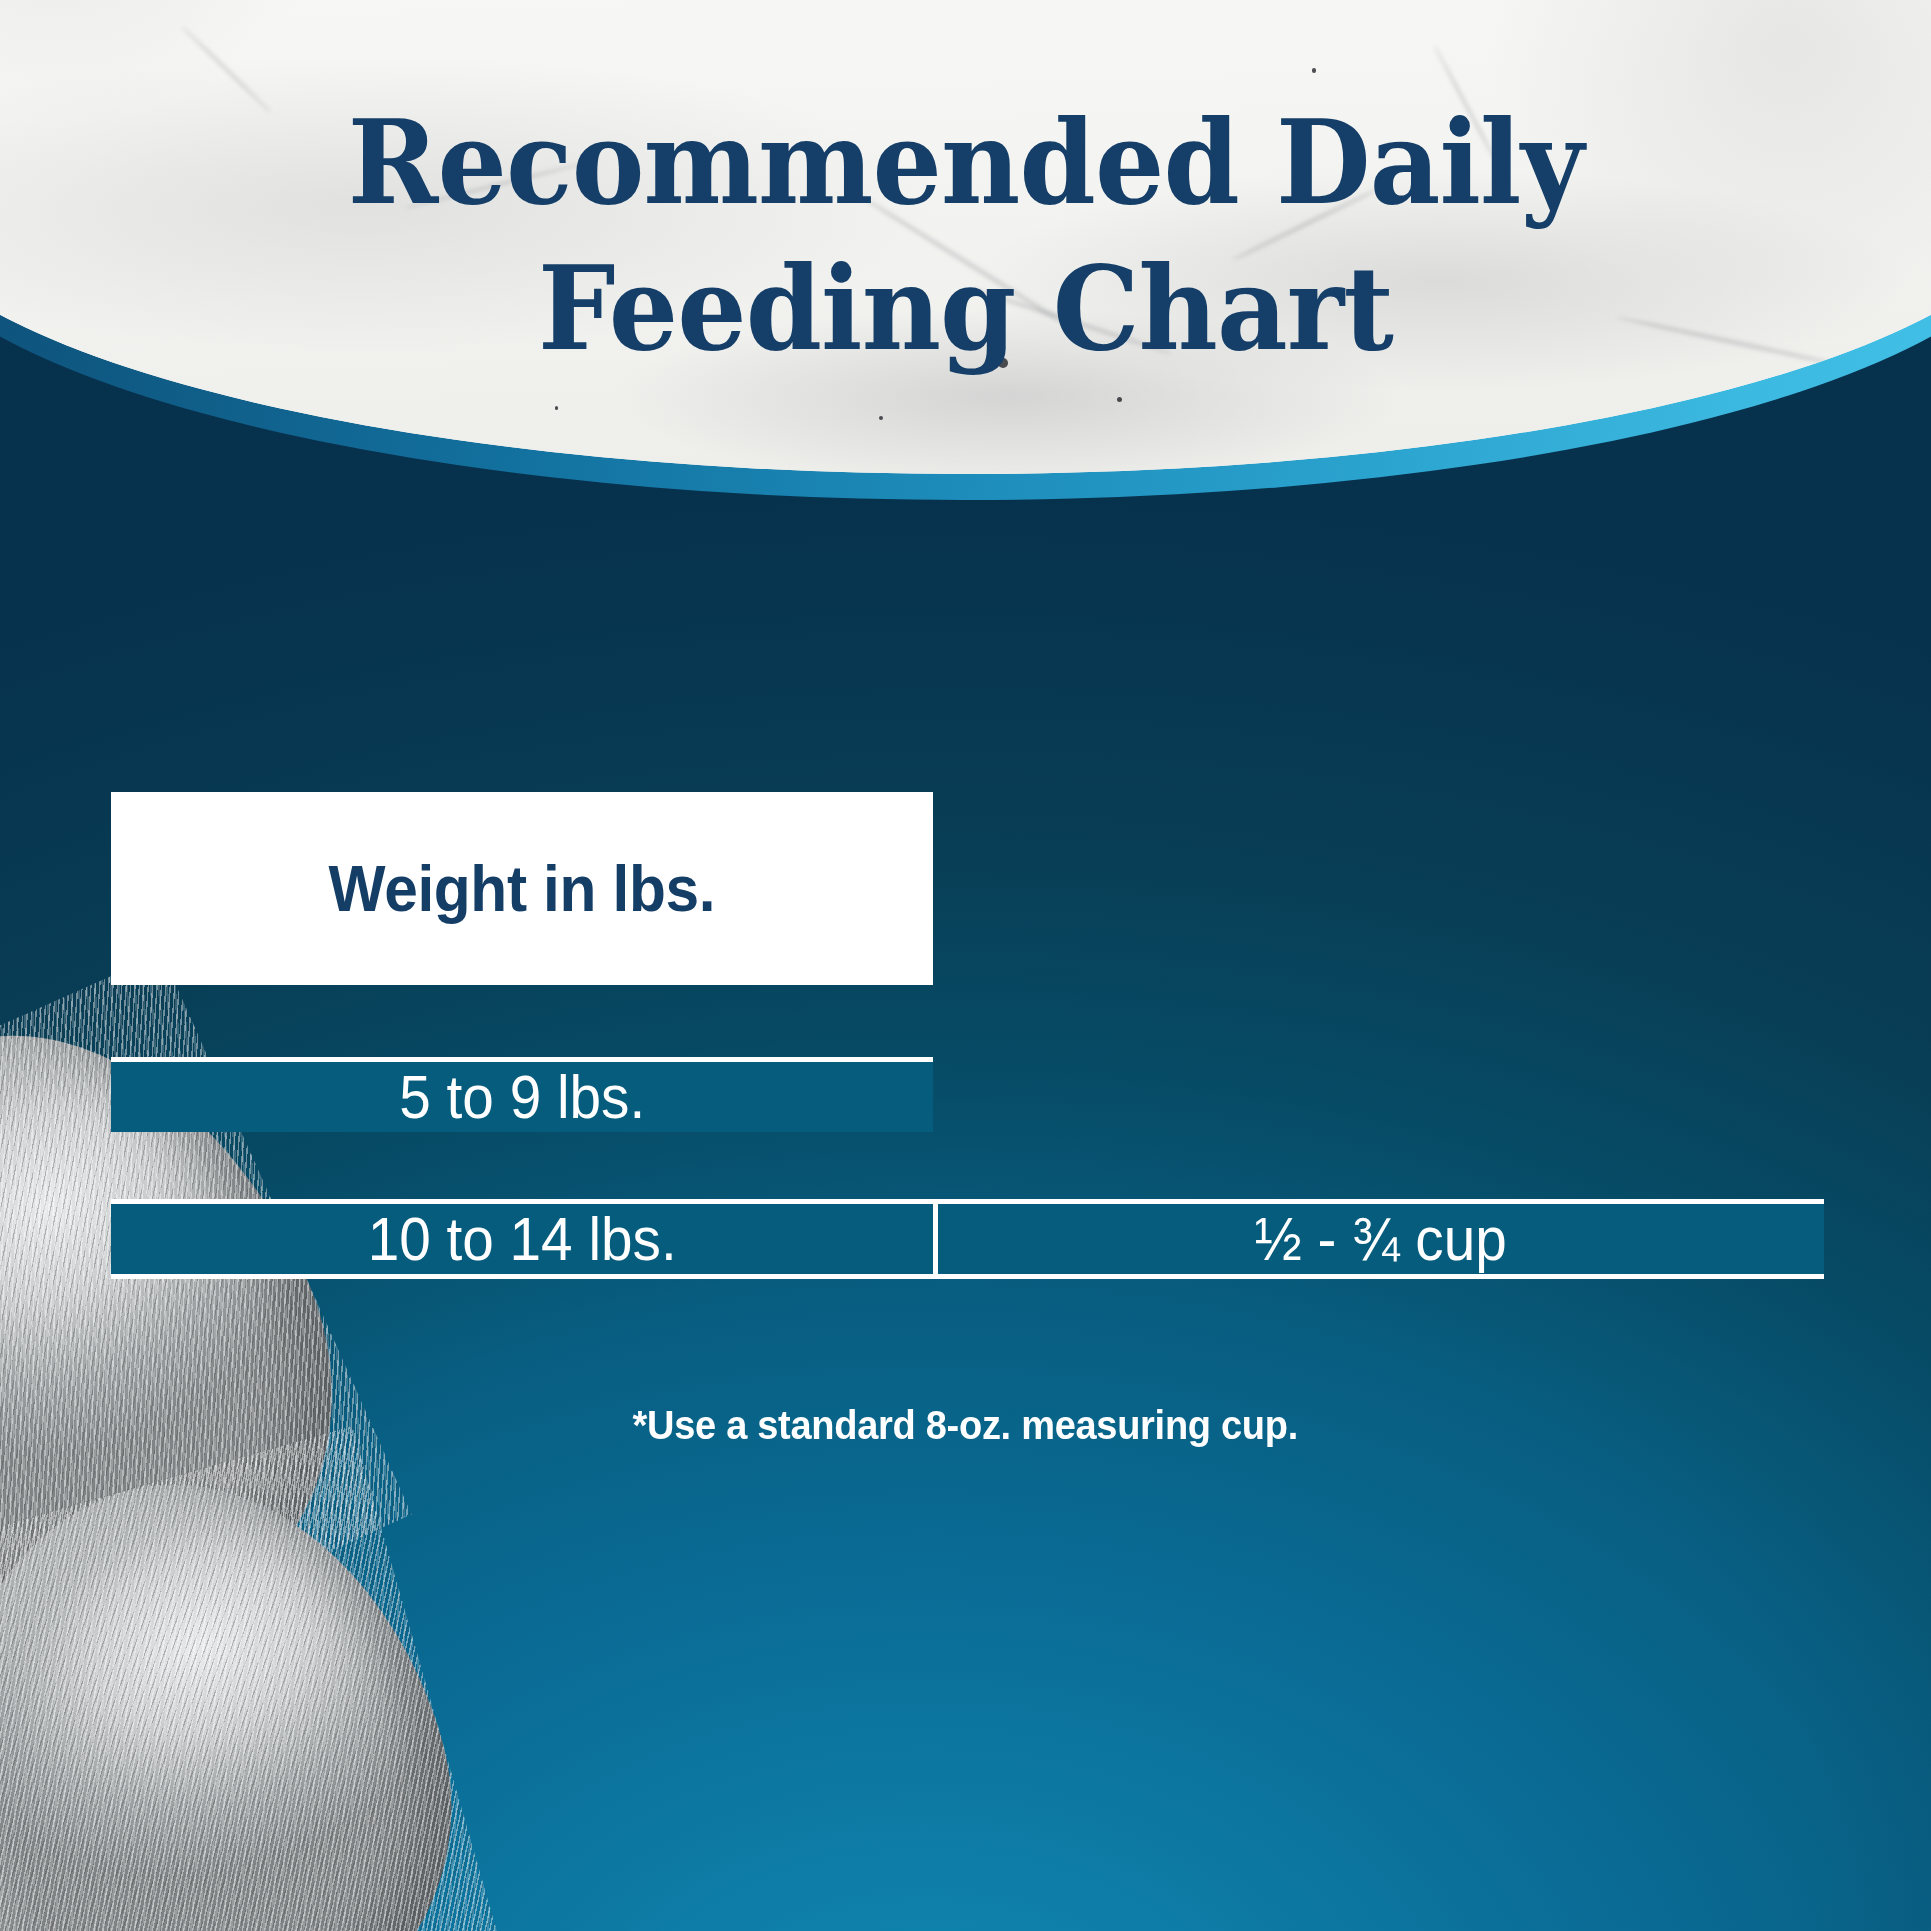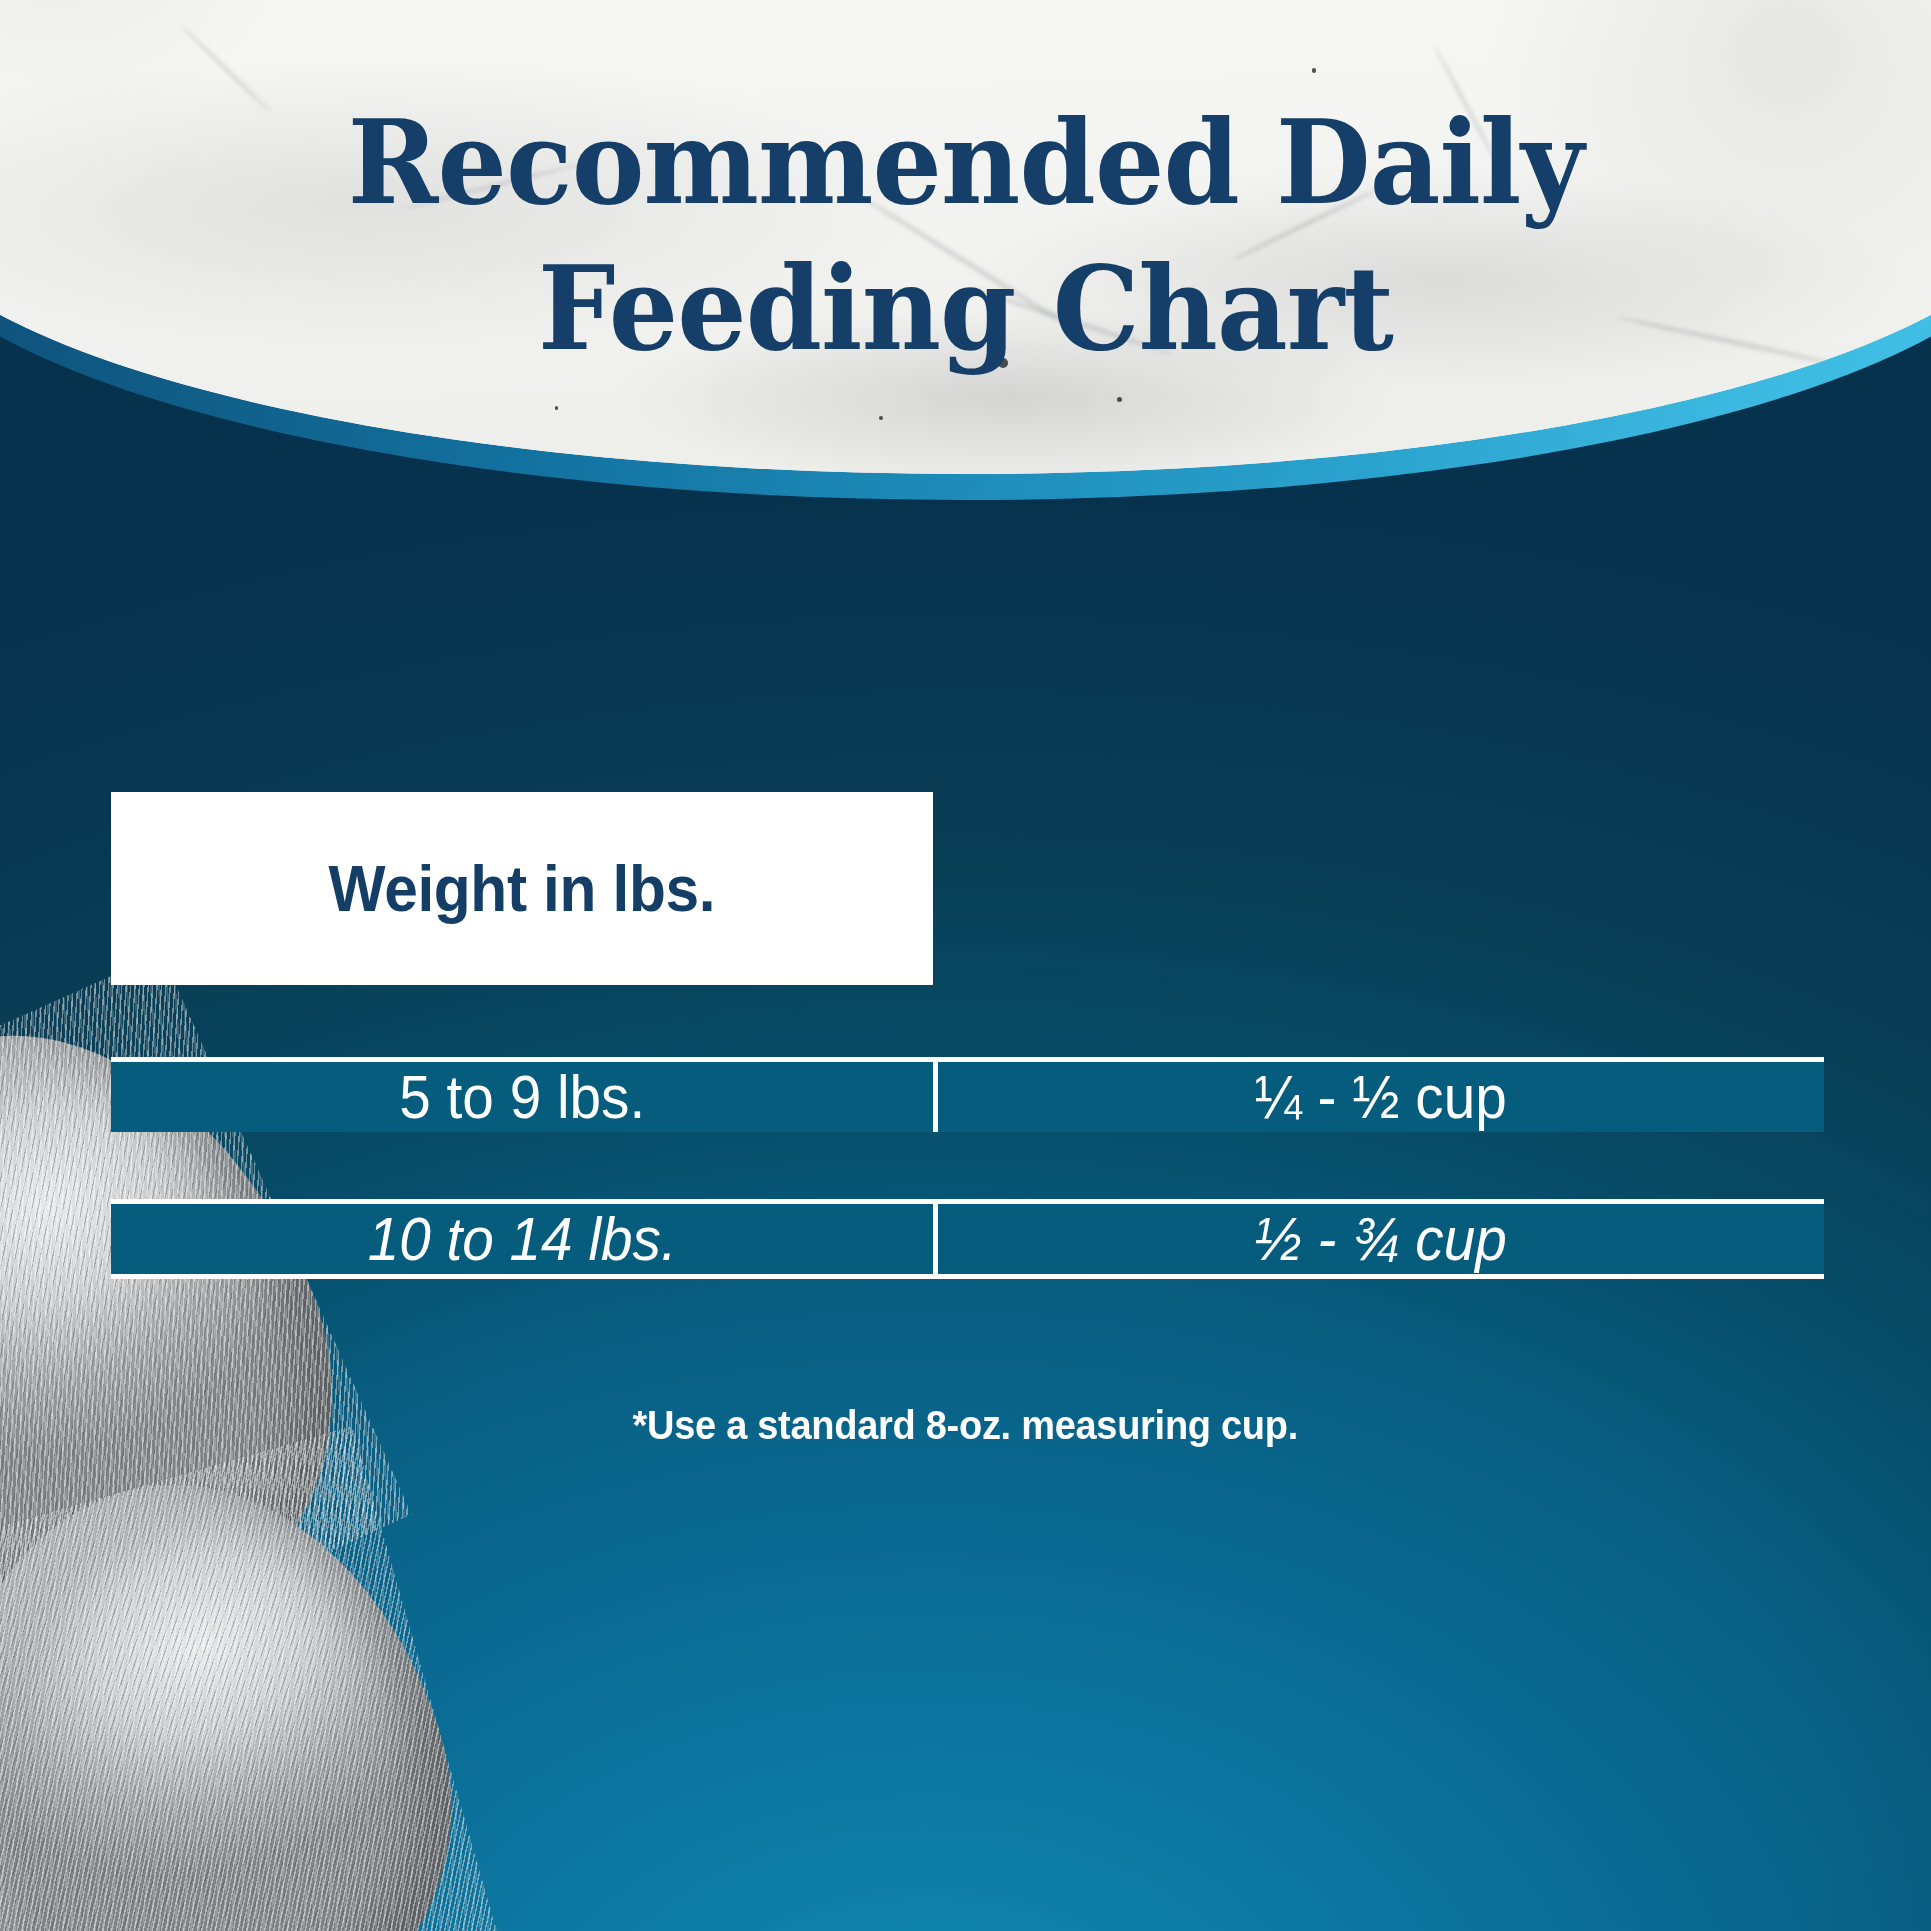--- a/index.html
+++ b/index.html
@@ -201,21 +201,21 @@
   .data-row { height: 147px; align-items: flex-end; }
   .data-row .cell {
     background: #065c7c;
     color: #ffffff;
     font-size: 61px;
     font-weight: 400;
     border-top: 5.3px solid #ffffff;
   }
   .data-row .cell span { transform: scaleX(0.93); display:inline-block; }
   .data-row .c-right { border-left: 5.3px solid #ffffff; }
-  .data-row:last-child .cell { border-bottom: 5.3px solid #ffffff; font-style: italic; }
+  .data-row:last-child .cell { border-bottom: 5.3px solid #ffffff; }
 
   
   .footnote {
     position: absolute;
     left: 0;
     top: 1403px;
     width: 1931px;
     text-align: center;
     color: #ffffff;
     font-size: 40px;
@@ -270,23 +270,20 @@
     <div class="trow head-row">
       <div class="cell c-left head-left">
         <span>Weight in lbs.</span>
       </div>
     </div>
 
     <div class="trow data-row">
       <div class="cell c-left">
         <span>5 to 9 lbs.</span>
       </div>
-      <div class="cell c-right">
-        <span>¼ - ½ cup</span>
-      </div>
     </div>
 
     <div class="trow data-row">
       <div class="cell c-left">
         <span>10 to 14 lbs.</span>
       </div>
       <div class="cell c-right">
         <span>½ - ¾ cup</span>
       </div>
     </div>

